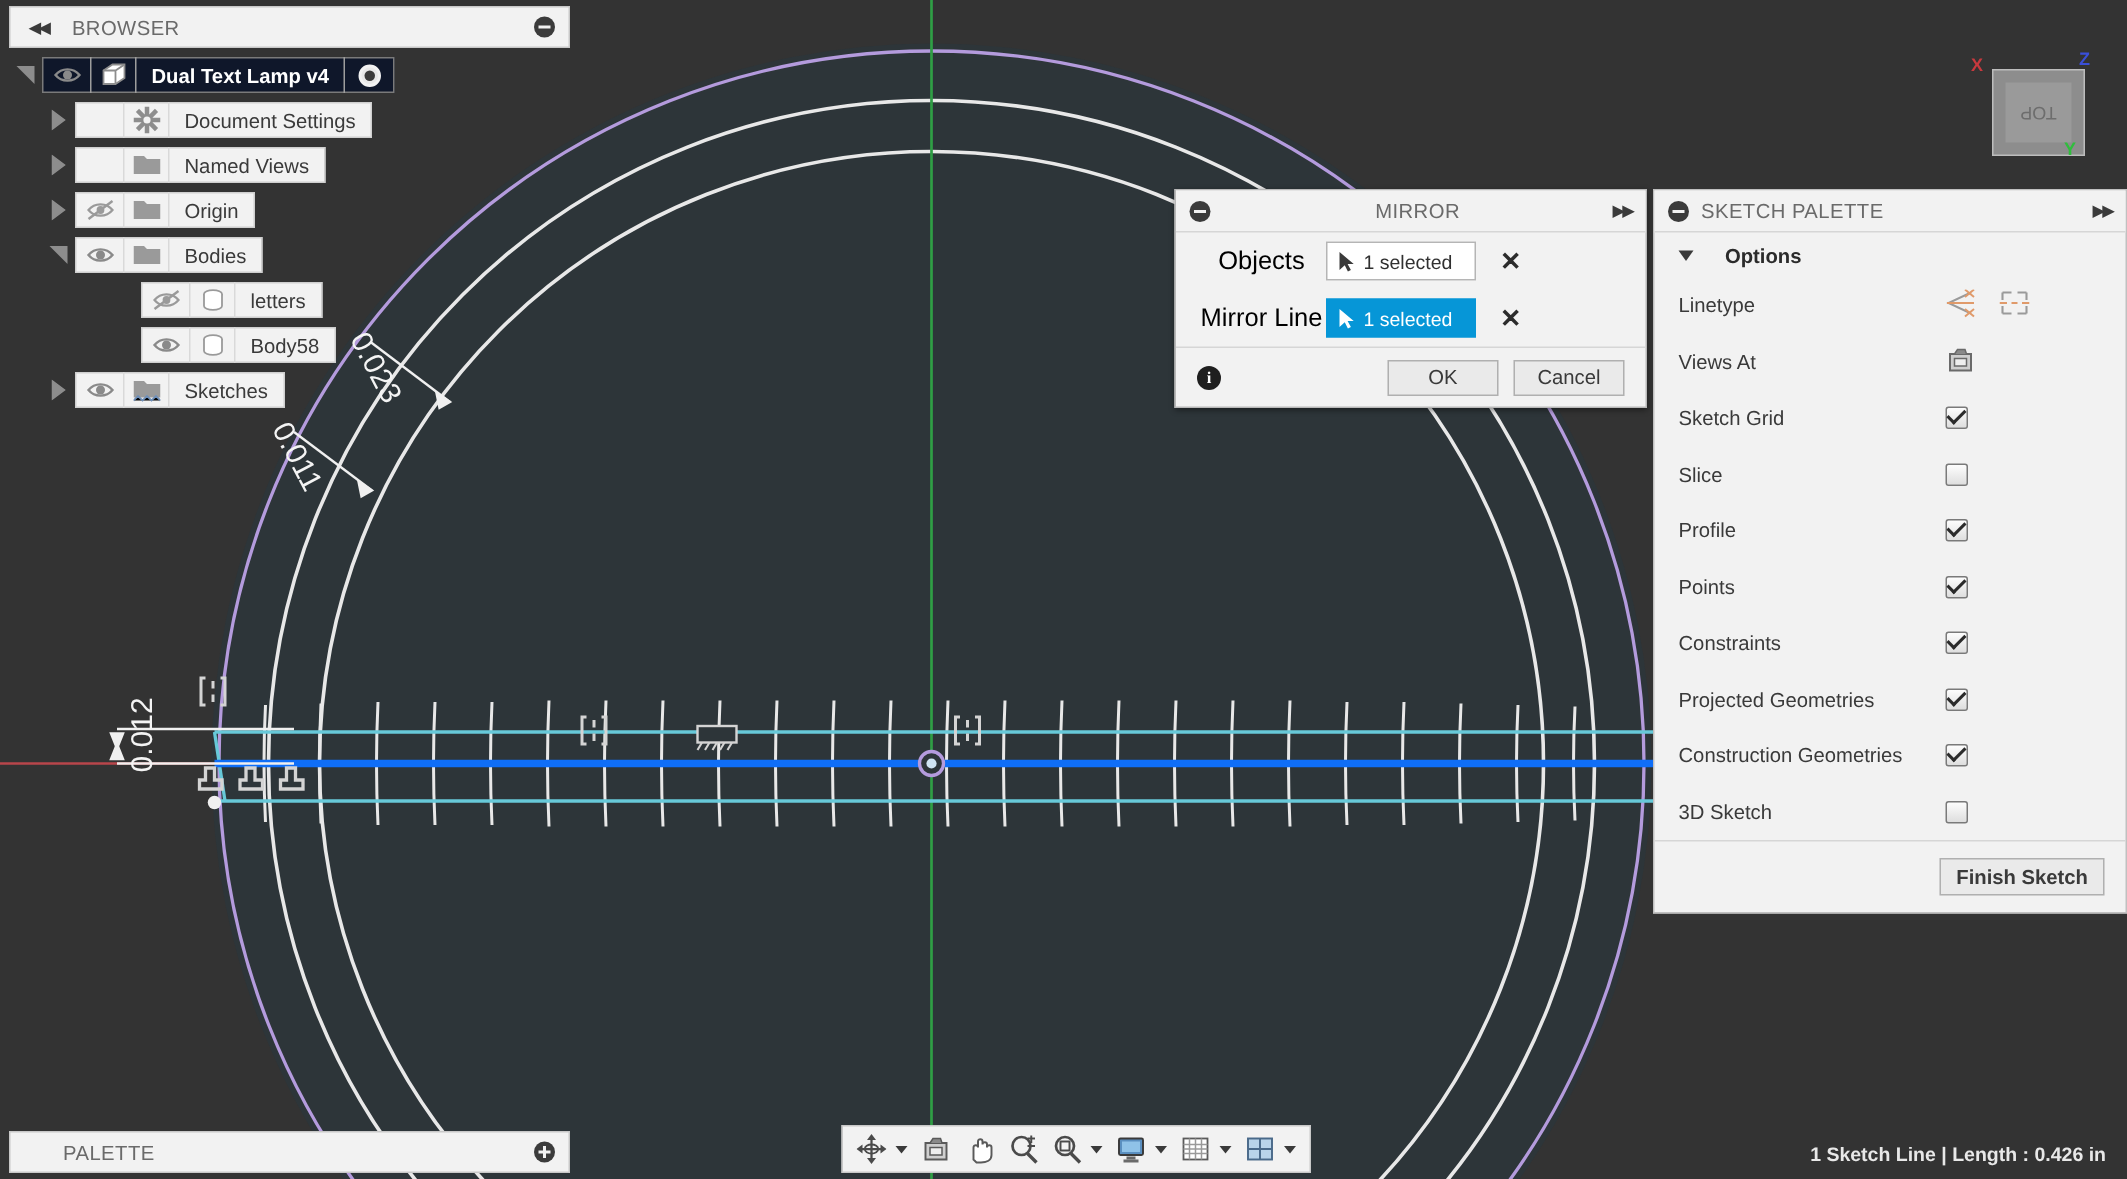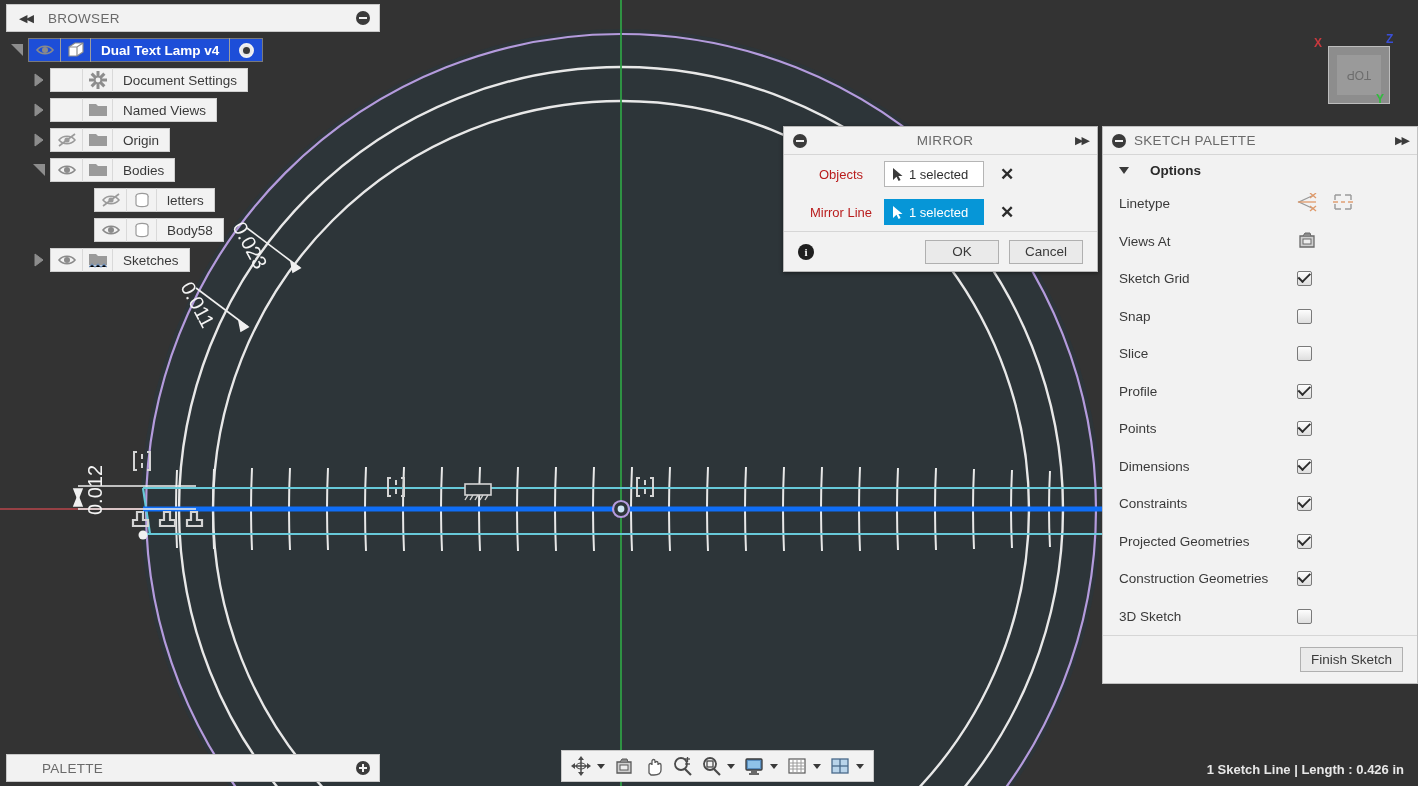--- a/index.html
+++ b/index.html
@@ -63,21 +63,21 @@
   }
   .chip .cell { height: 24px; display: flex; align-items: center;
     justify-content: center; border-right: 1px solid #d9d9d9; }
   .chip .cell:last-child { border-right: none; }
   .chip .lbl { padding: 0 10px; white-space: nowrap; }
 
   .eye { width: 32px; }
   .eye svg { display: block; }
   .ficon { width: 30px; }
 
-  .row-active { background: #1d4ed8; border-color: #7a7a7a; }
+  .row-active { background: #0f172a; border-color: #7a7a7a; }
   .row-active .lbl { color: #ffffff; font-weight: bold; }
   .row-active .cell { border-right-color: #9d9d9d; }
 
   .radio-cell { width: 32px; }
   .radio {
     width: 15px; height: 15px; border-radius: 50%;
     border: 2px solid #f2f2f2; background: #e8e8e8;
     display: flex; align-items: center; justify-content: center;
   }
   .radio i { width: 7px; height: 7px; border-radius: 50%; background: #3b3b3b; display: block; }
@@ -87,21 +87,21 @@
 
   
   #mirror {
     position: absolute; left: 783px; top: 126px; width: 315px;
     background: #f2f2f2; border: 1px solid #b8b8b8;
     box-shadow: 0 1px 4px rgba(0,0,0,.45);
     text-align: center;
   }
   #mirror .panel-header { border: none; border-bottom: 1px solid #d6d6d6; }
   .mrow { display: flex; align-items: center; height: 38px; padding: 0 14px; }
-  .mrow .mlabel { width: 86px; font-size: 13px; color: #b91c1c; }
+  .mrow .mlabel { width: 86px; font-size: 17px; color: #000000; }
   .selbox {
     width: 100px; height: 26px; border: 1px solid #b5b5b5; background: #ffffff;
     display: flex; align-items: center; gap: 5px; padding-left: 6px;
     font-size: 13px; color: #303030;
   }
   .selbox.active { background: #0696d7; border-color: #0696d7; color: #ffffff; }
   .cursor-glyph svg { display: block; }
   .xbtn { margin-left: 16px; font-size: 17px; color: #2c2c2c; line-height: 1; font-weight: bold; }
   .mfoot {
     display: flex; align-items: center; height: 40px; padding: 0 14px;
@@ -150,21 +150,21 @@
     border-left: 2px solid #2b2b2b; border-bottom: 2px solid #2b2b2b;
     transform: rotate(-45deg) translate(1px,-2px);
   }
   .pfoot {
     border-top: 1px solid #d6d6d6; height: 48px;
     display: flex; align-items: center; justify-content: flex-end; padding-right: 14px;
   }
   #finish-sketch {
     border: 1px solid #b0b0b0; background: #eaeaea;
     height: 25px; padding: 0 10px; font-size: 13.5px; color: #3a3a3a;
-    display: flex; align-items: center;
+    display: flex; align-items: center; font-weight: bold;
   }
 
   
   #navbar {
     position: absolute; left: 561px; bottom: 4px; height: 32px;
     background: #f2f2f2; border: 1px solid #c8c8c8;
     display: flex; align-items: center; padding: 0 6px; gap: 3px;
   }
   .nvi { width: 26px; height: 26px; display: flex; align-items: center; justify-content: center; }
   .nvcaret { width: 0; height: 0; border-left: 4px solid transparent;
@@ -592,45 +592,33 @@
             </svg></span>
         </span>
       </div>
       <div class="prow">
         <span class="plabel">Sketch Grid</span>
         <span class="pctl">
           <span class="cbx on"></span>
         </span>
       </div>
       <div class="prow">
-        <span class="plabel">Snap</span>
+        <span class="plabel">Slice</span>
         <span class="pctl">
           <span class="cbx"></span>
         </span>
       </div>
       <div class="prow">
-        <span class="plabel">Slice</span>
-        <span class="pctl">
-          <span class="cbx"></span>
-        </span>
-      </div>
-      <div class="prow">
         <span class="plabel">Profile</span>
         <span class="pctl">
           <span class="cbx on"></span>
         </span>
       </div>
       <div class="prow">
         <span class="plabel">Points</span>
-        <span class="pctl">
-          <span class="cbx on"></span>
-        </span>
-      </div>
-      <div class="prow">
-        <span class="plabel">Dimensions</span>
         <span class="pctl">
           <span class="cbx on"></span>
         </span>
       </div>
       <div class="prow">
         <span class="plabel">Constraints</span>
         <span class="pctl">
           <span class="cbx on"></span>
         </span>
       </div>

